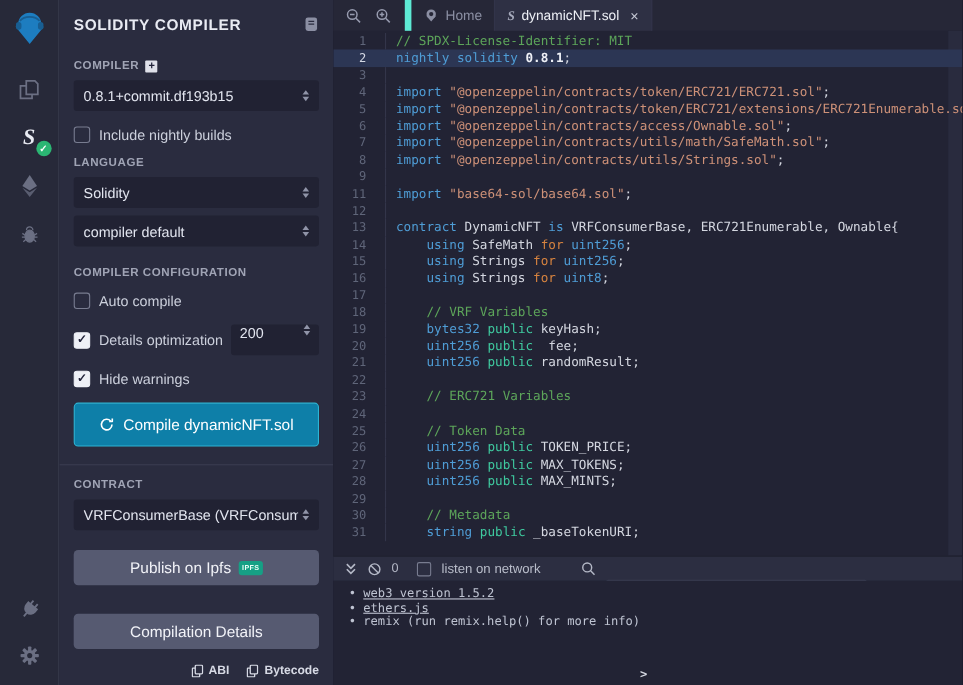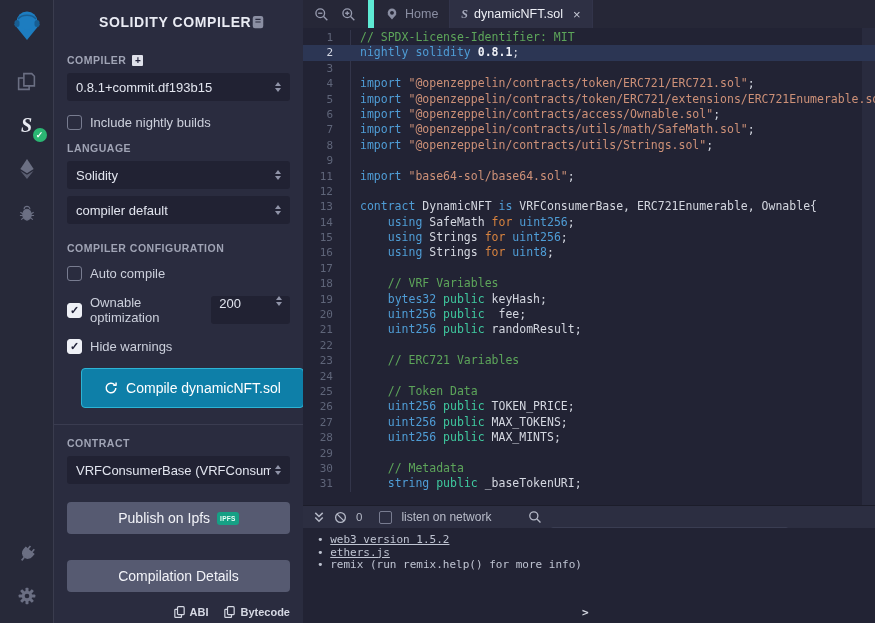--- a/index.html
+++ b/index.html
@@ -12,38 +12,38 @@
   .rail-logo { margin-top:8px; cursor:pointer; }
   .rail-icons { display:flex; flex-direction:column; align-items:center; gap:18px; margin-top:24px; }
   .rail-ic { width:26px; height:26px; display:flex; align-items:center; justify-content:center; cursor:pointer; position:relative; color:#6b6f83; }
   .rail-ic.active { color:#e8eaf2; }
   .sol-s { font:italic 800 20px "Liberation Serif", serif; color:#e8eaf2; }
   .badge-check { position:absolute; right:-7px; bottom:-4px; width:14px; height:14px; border-radius:50%; background:#2bb673; color:#fff; font-size:9px; line-height:14px; text-align:center; font-weight:bold; }
   .rail-bottom { margin-top:auto; display:flex; flex-direction:column; align-items:center; gap:16px; padding-bottom:14px; }
 
   
   .panel { width:249px; background:#2a2c3f; padding:0 13px; display:flex; flex-direction:column; overflow:hidden; }
-  .panel-header { display:flex; align-items:center; padding-top:14px;margin-left:32px; }
+  .panel-header { display:flex; align-items:center; justify-content:space-between; padding-top:14px; }
   .panel-title { color:#e9ebf3; font-size:14px; font-weight:700; letter-spacing:.6px; }
   .lbl { font-size:10.5px; color:#a0a4b5; letter-spacing:.5px; font-weight:600; }
   .lbl-row { display:flex; align-items:center; gap:6px; }
   .add-box { width:11px; height:11px; background:#dfe1ea; color:#22233a; font-size:10px; line-height:11px; text-align:center; font-weight:700; border-radius:1px; cursor:pointer; }
   .select { height:28px; background:#212233; border-radius:3px; display:flex; align-items:center; justify-content:space-between; padding:0 9px; color:#e2e5ef; font-size:13px; margin-top:7px; cursor:pointer; }
   .select .txt { white-space:nowrap; overflow:hidden; }
   .caret { display:flex; flex-direction:column; align-items:center; gap:2px; flex:none; margin-left:4px; }
   .caret i { display:block; width:0; height:0; border-left:3.5px solid transparent; border-right:3.5px solid transparent; }
   .caret i.up { border-bottom:4px solid #9094a8; }
   .caret i.dn { border-top:4px solid #9094a8; }
   .cb { display:flex; align-items:center; gap:8px; cursor:pointer; }
   .cb .box { width:15px; height:15px; border-radius:3px; border:1px solid #787c90; background:transparent; color:#22233a; font-size:11px; line-height:13px; text-align:center; font-weight:700; flex:none; }
   .cb .box.checked { background:#eef0f6; border-color:#eef0f6; }
   .cb .cb-lbl { font-size:13px; color:#ccd0dc; }
   .num-wrap { width:80px; height:28px; background:#212233; border-radius:3px; display:flex; align-items:flex-start; padding:0 8px; }
   .num-wrap input { flex:1; width:40px; background:transparent; border:none; outline:none; color:#e2e5ef; font-size:13px; font-family:"Liberation Sans", sans-serif; }
-  .btn-compile { margin-top:14px; height:40px; width:100%; background:#0e7fa8; border:1px solid #2db4d4; border-radius:4px; color:#fff; font-size:14px; display:flex; align-items:center; justify-content:center; gap:8px; cursor:pointer; font-family:"Liberation Sans", sans-serif;margin-left:14px; }
+  .btn-compile { margin-top:14px; height:40px; width:100%; background:#0e7fa8; border:1px solid #2db4d4; border-radius:4px; color:#fff; font-size:14px; display:flex; align-items:center; justify-content:center; gap:8px; cursor:pointer; font-family:"Liberation Sans", sans-serif; }
   .panel-divider { border:none; border-top:1px solid #3a3c50; margin:16px -13px 0; }
   .btn-grey { height:32px; width:100%; background:#565a71; border:none; border-radius:4px; color:#f2f3f8; font-size:14px; display:flex; align-items:center; justify-content:center; gap:7px; cursor:pointer; font-family:"Liberation Sans", sans-serif; }
   .ipfs-badge { background:#16a085; color:#eafff6; font-size:6.5px; font-weight:700; padding:3px 3px; border-radius:3px; letter-spacing:.3px; }
   .copy-row { display:flex; justify-content:flex-end; gap:16px; margin-top:14px; }
   .copy-item { display:flex; align-items:center; gap:5px; color:#d6d9e4; font-size:11px; font-weight:700; cursor:pointer; }
 
   .mt24{margin-top:24px;} .mt14{margin-top:14px;} .mt12{margin-top:12px;} .mt18{margin-top:18px;} .mt10{margin-top:26px;}
 
   
   .editor-col { flex:1; display:flex; flex-direction:column; background:#222334; min-width:0; }
@@ -192,21 +192,21 @@
     <div class="lbl mt18">COMPILER CONFIGURATION</div>
 
     <label class="cb mt12">
       <span class="box"></span>
       <span class="cb-lbl">Auto compile</span>
     </label>
 
     <div class="mt14" style="display:flex; align-items:center; justify-content:space-between;">
       <label class="cb">
         <span class="box checked">✓</span>
-        <span class="cb-lbl">Ownable optimization</span>
+        <span class="cb-lbl">Details optimization</span>
       </label>
       <div class="num-wrap">
         <input value="200" style="">
         <span class="caret">
             <i class="up"></i>
             <i class="dn"></i>
           </span>
       </div>
     </div>
 

